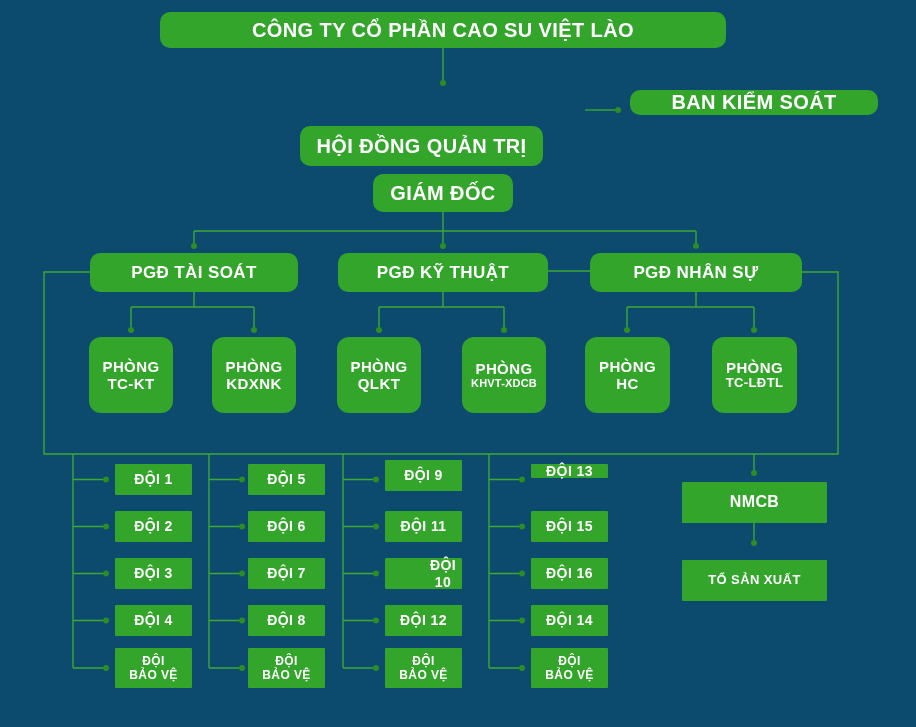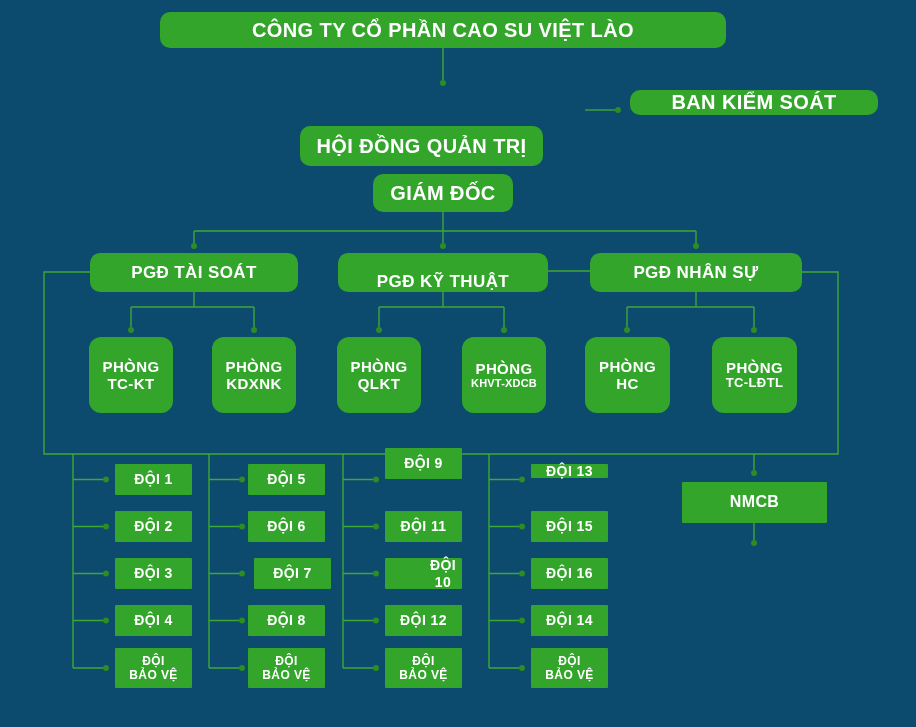--- a/index.html
+++ b/index.html
@@ -113,21 +113,21 @@
       <span>BAN KIỂM SOÁT</span>
     </div>
 
   <div class="node r10 fs20" style="left:373px;top:174px;width:140px;height:38px;">
       <span>GIÁM ĐỐC</span>
     </div>
 
   <div class="node r10 fs17" style="left:90px;top:253px;width:208px;height:39px;">
       <span>PGĐ TÀI SOÁT</span>
     </div>
-  <div class="node r10 fs17" style="left:338px;top:253px;width:210px;height:39px;justify-content:flex-end;">
+  <div class="node r10 fs17" style="left:338px;top:253px;width:210px;height:39px;">
       <span>PGĐ KỸ THUẬT</span>
     </div>
   <div class="node r10 fs17" style="left:590px;top:253px;width:212px;height:39px;">
       <span>PGĐ NHÂN SỰ</span>
     </div>
 
   <div class="node r16 dept" style="left:89px;top:337px;width:84px;height:76px;">
     <span class="l1">PHÒNG</span>
     <span class="l2">TC-KT</span>
   </div>
@@ -168,32 +168,32 @@
     <span>ĐỘI</span>
     <span>BẢO VỆ</span>
   </div>
 
   <div class="node r12 fs14" style="left:248px;top:464px;width:77px;height:31px;">
       <span>ĐỘI 5</span>
     </div>
   <div class="node r12 fs14" style="left:248px;top:511px;width:77px;height:31px;text-align:center;">
       <span>ĐỘI 6</span>
     </div>
-  <div class="node r12 fs14" style="left:254px;top:558px;width:77px;height:31px;">
+  <div class="node r12 fs14" style="left:248px;top:558px;width:77px;height:31px;">
       <span>ĐỘI 7</span>
     </div>
   <div class="node r12 fs14" style="left:248px;top:605px;width:77px;height:31px;">
       <span>ĐỘI 8</span>
     </div>
   <div class="node r12 fs12 guard" style="left:248px;top:648px;width:77px;height:40px;">
     <span>ĐỘI</span>
     <span>BẢO VỆ</span>
   </div>
 
-  <div class="node r12 fs14" style="left:385px;top:448px;width:77px;height:31px;">
+  <div class="node r12 fs14" style="left:385px;top:460px;width:77px;height:31px;">
       <span>ĐỘI 9</span>
     </div>
   <div class="node r12 fs14" style="left:385px;top:511px;width:77px;height:31px;">
       <span>ĐỘI 11</span>
     </div>
   <div class="node r12 fs14" style="left:385px;top:558px;width:77px;height:31px;padding-left:39px;">
       <span>ĐỘI 10</span>
     </div>
   <div class="node r12 fs14" style="left:385px;top:605px;width:77px;height:31px;">
       <span>ĐỘI 12</span>
@@ -216,14 +216,17 @@
       <span>ĐỘI 14</span>
     </div>
   <div class="node r12 fs12 guard" style="left:531px;top:648px;width:77px;height:40px;">
     <span>ĐỘI</span>
     <span>BẢO VỆ</span>
   </div>
 
   <div class="node r12 fs16" style="left:682px;top:482px;width:145px;height:41px;">
       <span>NMCB</span>
     </div>
+  <div class="node r12 fs13" style="left:682px;top:560px;width:145px;height:41px;">
+      <span>TỔ SẢN XUẤT</span>
+    </div>
 
 </div>
 
 </body></html>

